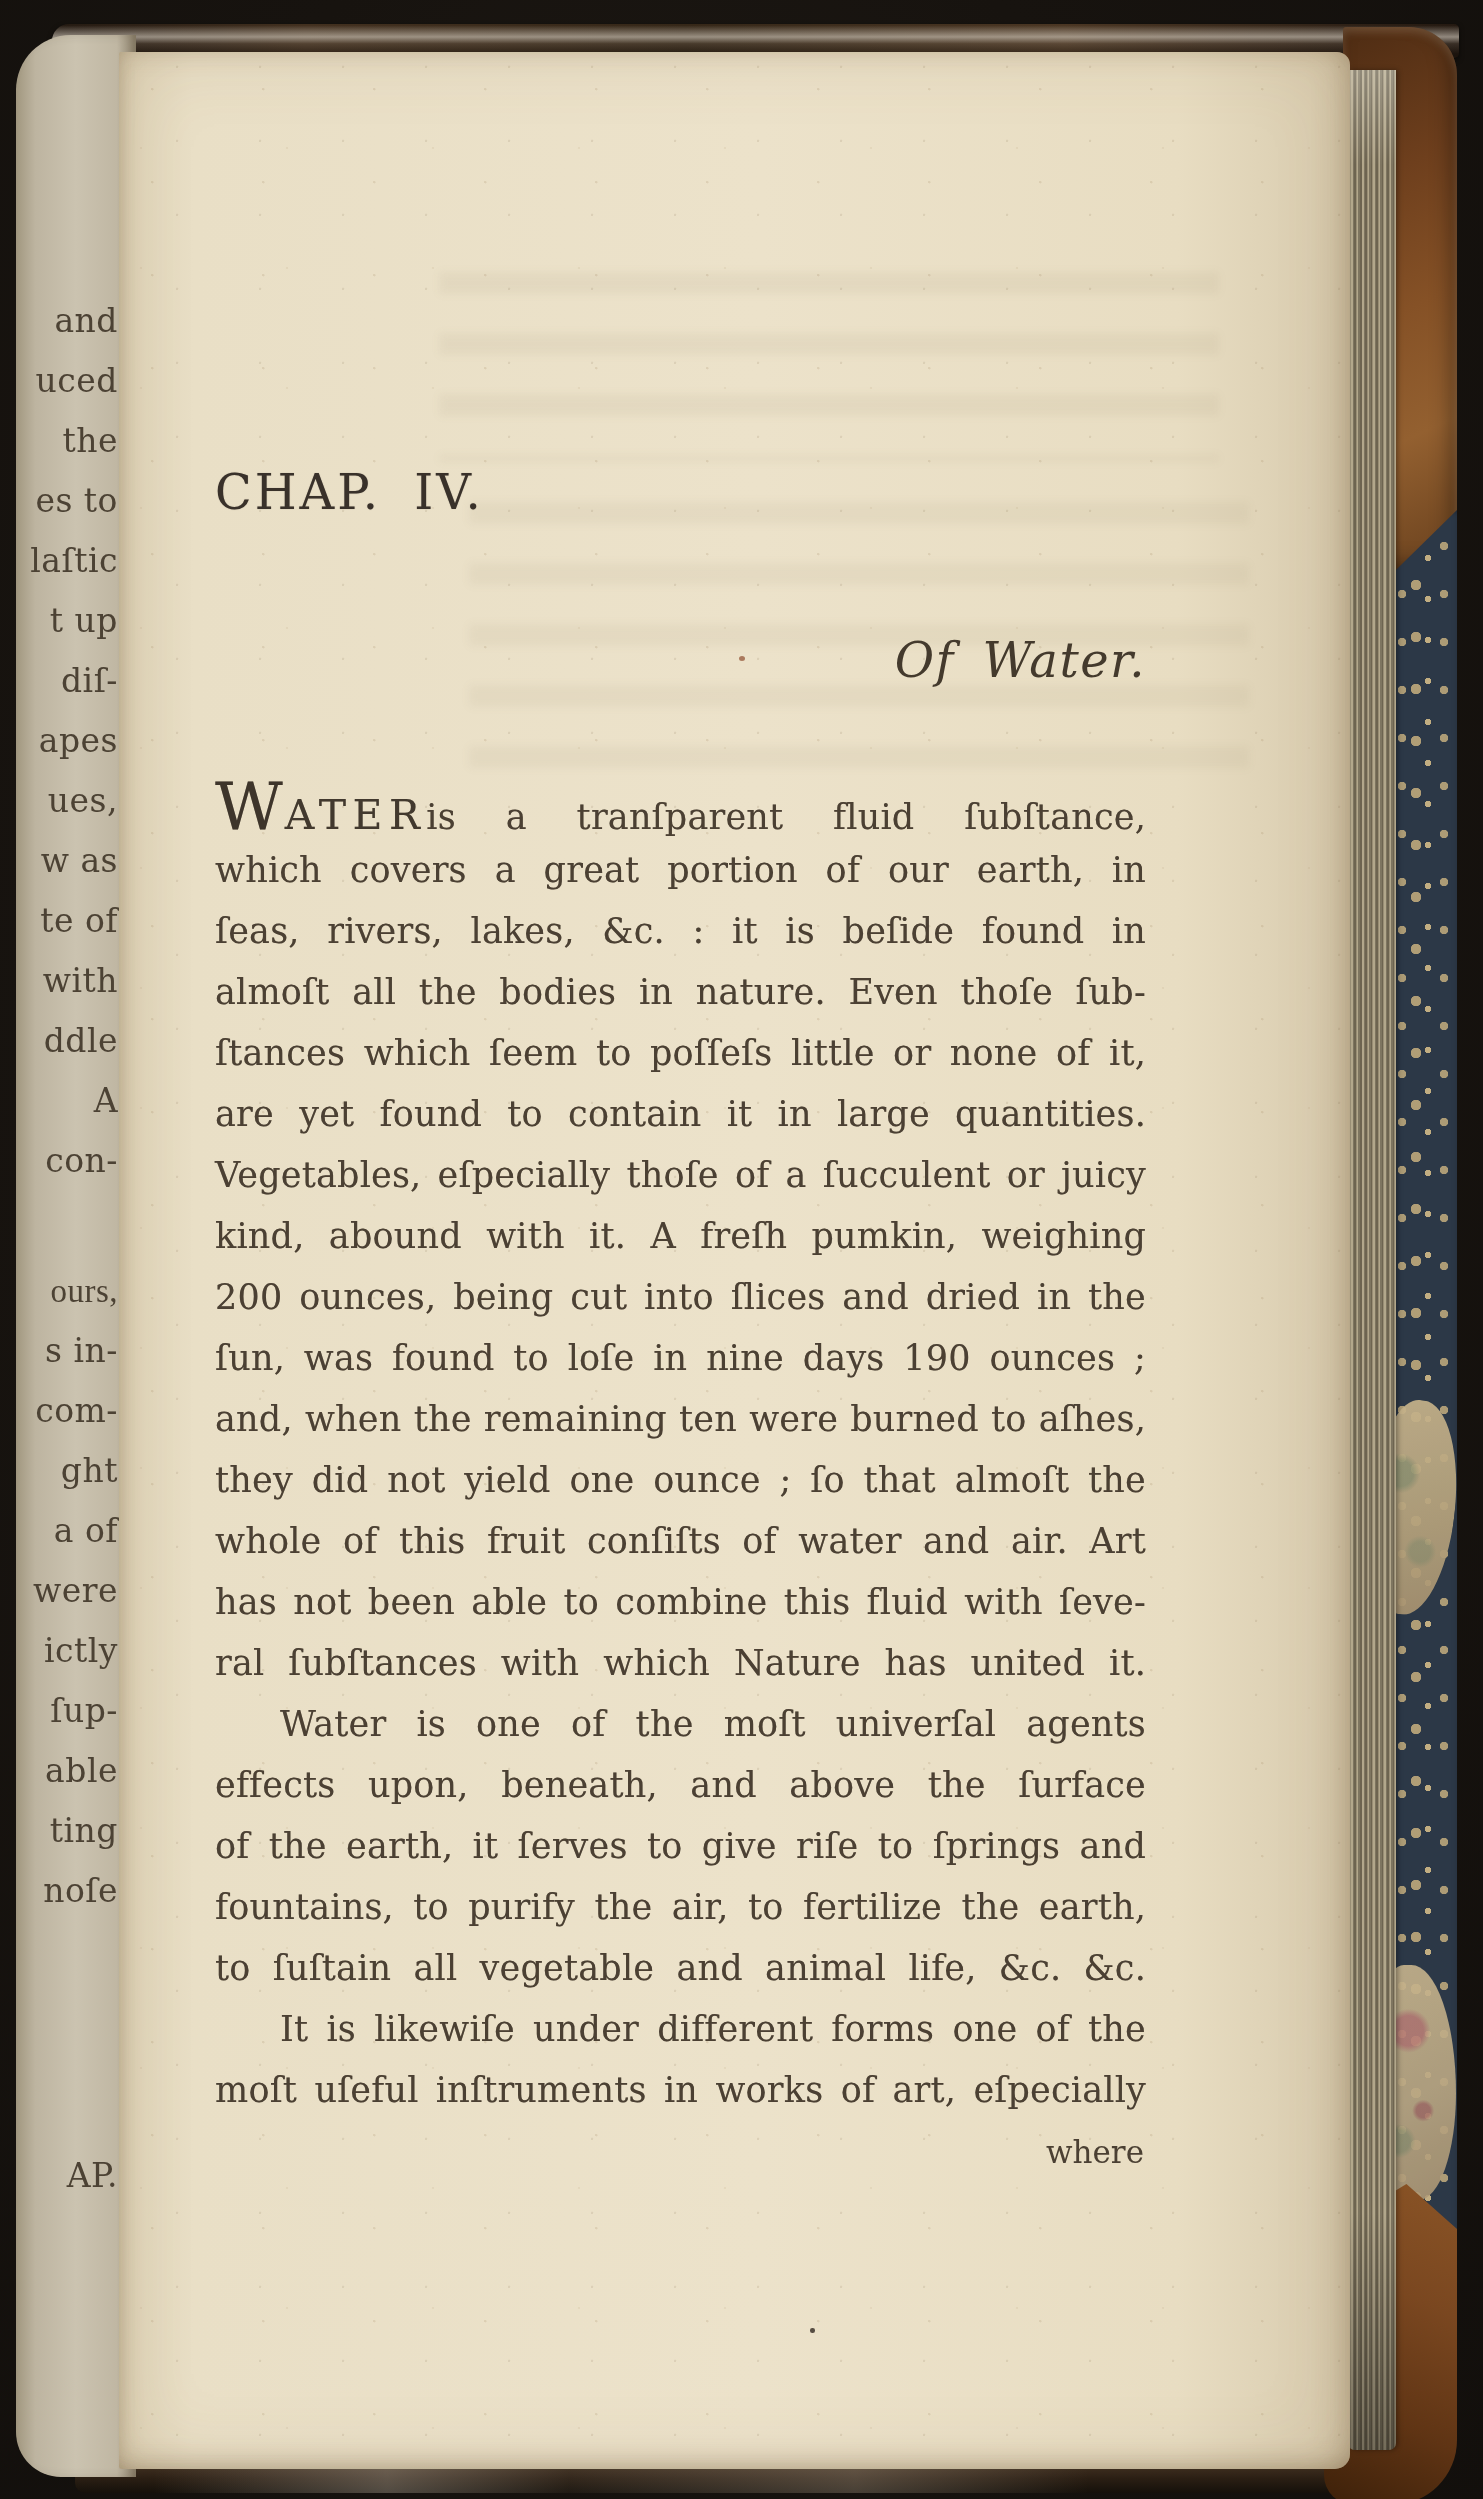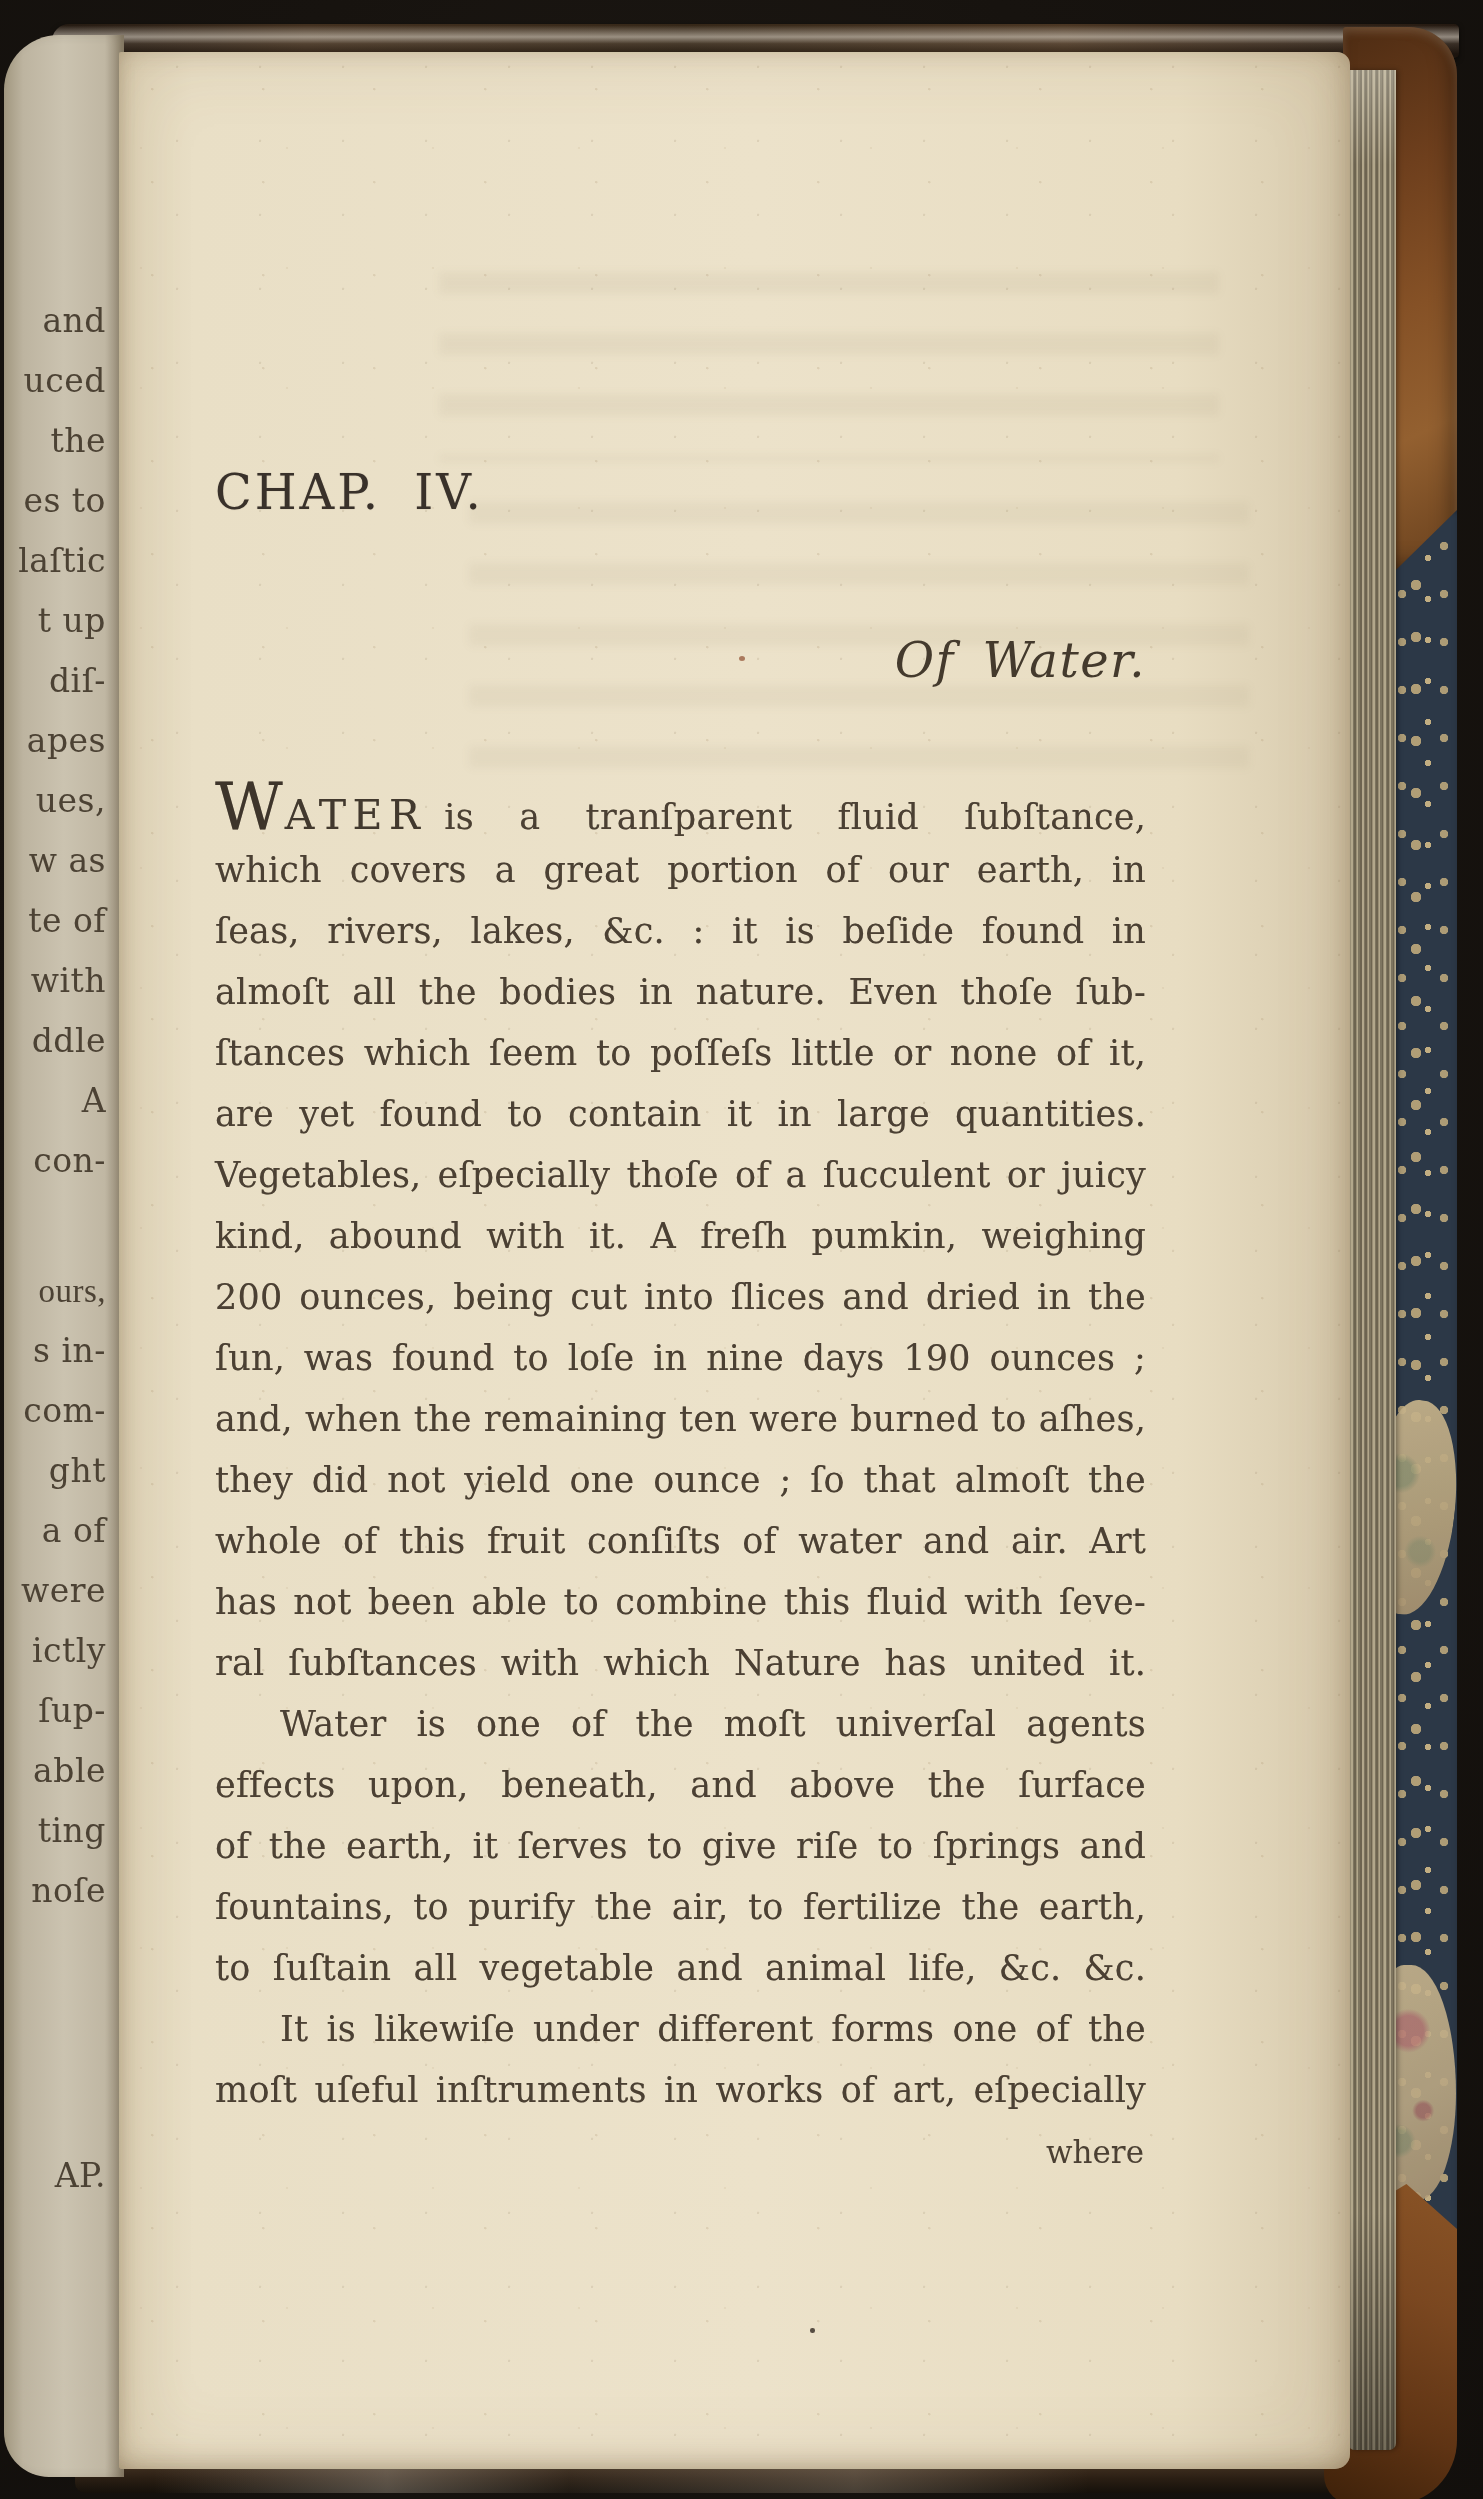--- a/index.html
+++ b/index.html
@@ -72,21 +72,21 @@
   .fore-edge{
     position:absolute;left:1349px;top:70px;width:47px;height:2380px;
     background:
       linear-gradient(180deg, rgba(255,252,245,.25) 0%, rgba(255,252,245,0) 4%, rgba(0,0,0,0) 90%, rgba(0,0,0,.35) 100%),
       repeating-linear-gradient(90deg, #6d6450 0 1.5px, #988d74 1.5px 2.5px, #b2a78b 2.5px 4px, #7e7560 4px 5.5px);
     border-radius:0 0 7px 5px;
     box-shadow:2px 0 5px rgba(0,0,0,.35);
   }
   
   .prev-page{
-    position:absolute;left:4px;top:35px;width:120px;height:2442px;
+    position:absolute;left:16px;top:35px;width:120px;height:2442px;
     border-radius:55px 0 0 45px;
     background:linear-gradient(90deg, #a1977f 0%, #bdb4a0 16%, #cbc3b0 50%, #c0b7a3 84%, #968b76 98%);
     box-shadow:inset -7px 0 13px -5px rgba(60,48,30,.35);
   }
   .frags{
     position:absolute;top:256px;left:0;width:102px;text-align:right;
     font-size:33px;line-height:60px;color:#4c4234;
     letter-spacing:0.5px;
   }
   .frag{height:60px;}
@@ -135,21 +135,21 @@
   .line{
     height:61px;line-height:61px;font-size:35px;
     text-align:justify;text-align-last:justify;text-justify:inter-word;
     letter-spacing:0.2px;color:#4b4033;
     text-shadow:0 0 0.5px rgba(75,64,51,.4);
   }
   .line.indent{padding-left:65px;}
   .line.first{display:flex;align-items:baseline;height:61px;overflow:visible;}
   .winit{font-size:66px;line-height:55px;letter-spacing:0;color:#3e352b;}
   .smallcaps{font-size:41px;line-height:61px;letter-spacing:6.5px;margin-left:2px;color:#42392e;}
-  .first .rest{flex:1;margin-left:18px;text-align:justify;text-align-last:justify;line-height:61px;}
+  .first .rest{flex:1;text-align:justify;text-align-last:justify;line-height:61px;}
   .catchword{
     margin-top:4px;font-size:31px;line-height:55px;text-align:right;
     padding-right:2px;color:#4b4033;
   }
 </style>
 </head>
 <body>
 
 <div class="strip-top"></div>
 <div class="strip-bottom"></div>

